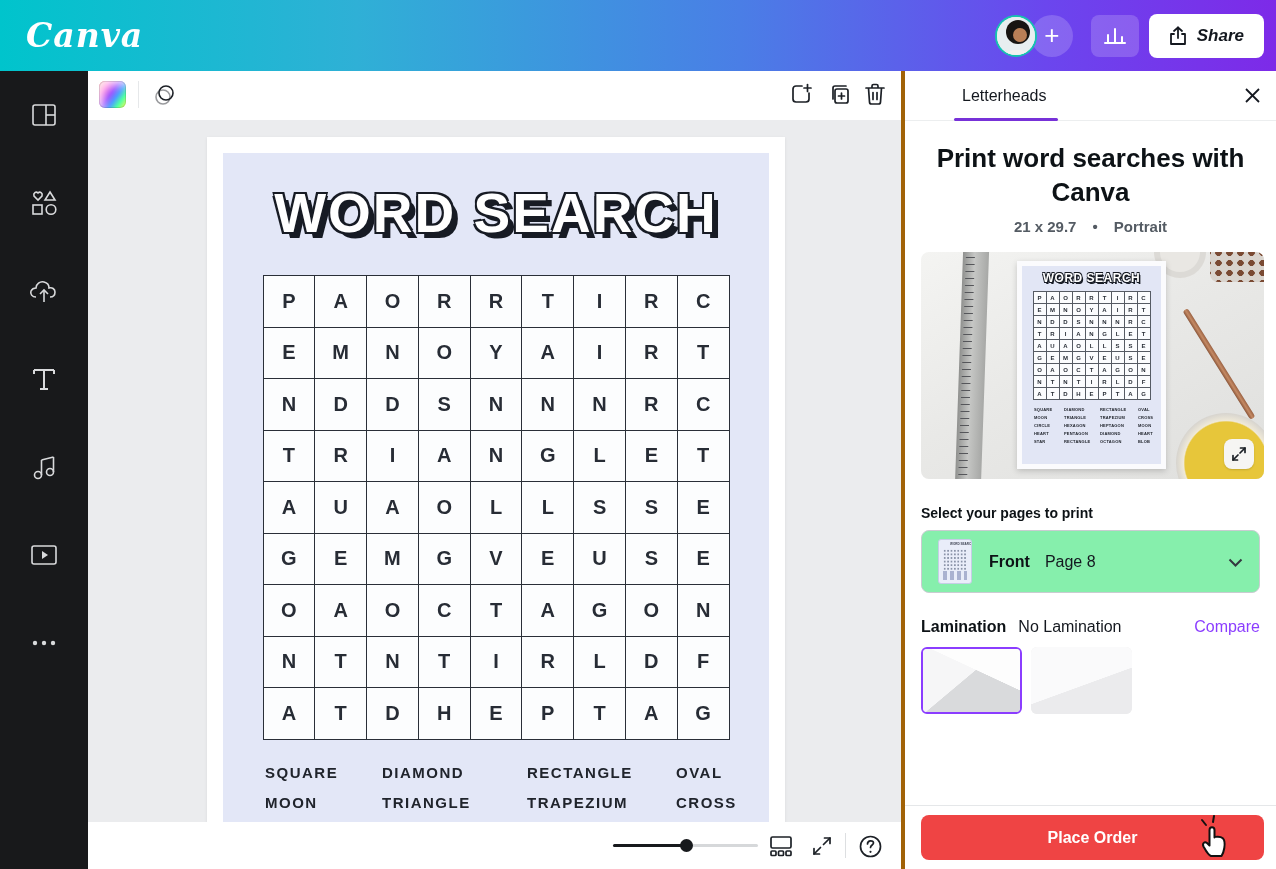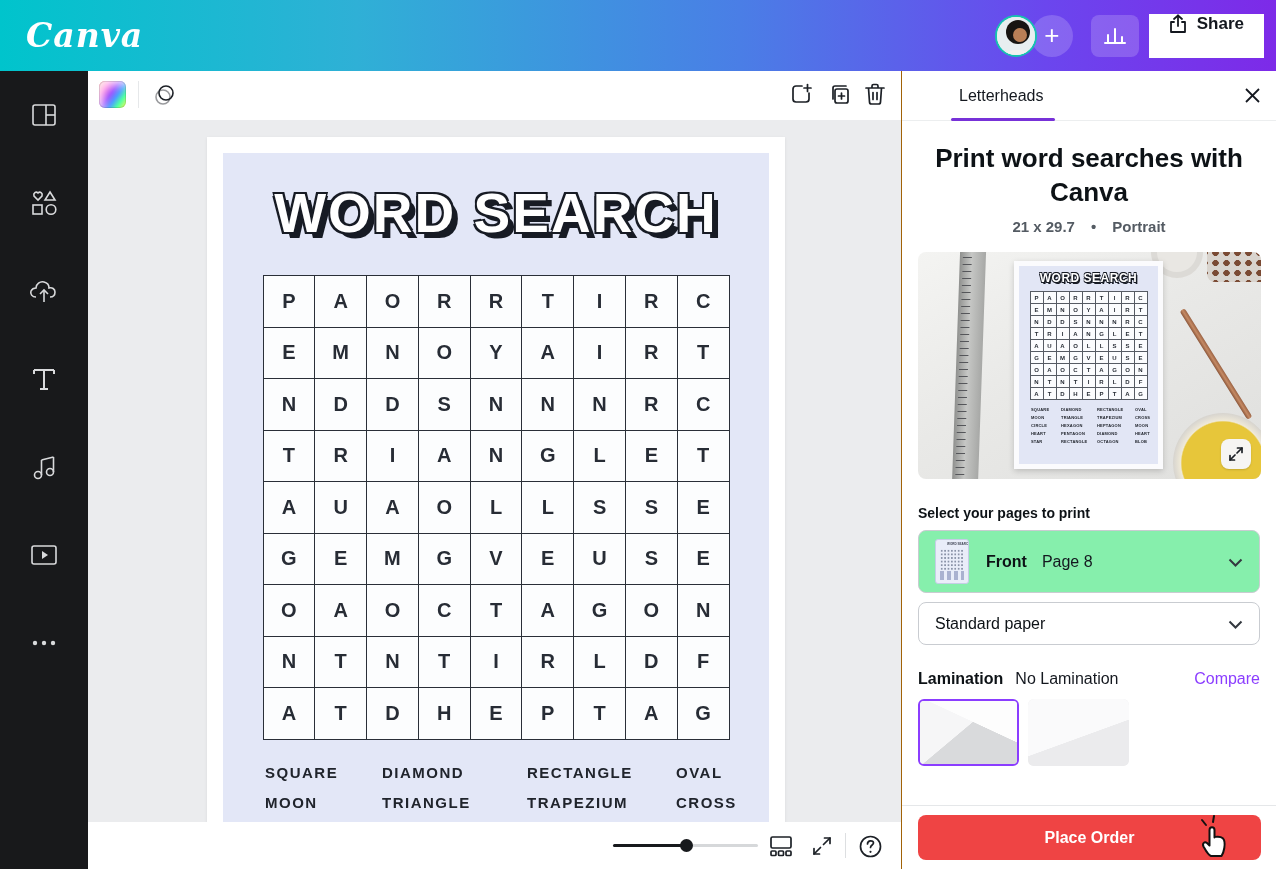--- a/index.html
+++ b/index.html
@@ -11,21 +11,21 @@
   .topbar { position:absolute; left:0; top:0; width:1276px; height:71px;
     background:linear-gradient(90deg,#00c4cc 0%,#2fb0d6 28%,#4a7ee6 58%,#6b46ee 82%,#7d2ae8 100%);
     display:flex; align-items:center; }
   .logo { margin-left:26px; color:#fff; font-family:"DejaVu Serif", serif; font-style:italic; font-weight:bold; font-size:33px; letter-spacing:1px; }
   .topbar-right { position:absolute; right:12px; top:0; height:71px; display:flex; align-items:center; gap:10px; }
   .avatar-group { display:flex; align-items:center; }
   .avatar { width:42px; height:42px; border-radius:50%; border:2px solid #16c2b0; overflow:hidden; background:#dfeef0; position:relative; z-index:2; }
   .plus-btn { width:42px; height:42px; border-radius:50%; background:rgba(255,255,255,.18); color:#fff; font-size:26px; font-weight:400;
     display:flex; align-items:center; justify-content:center; margin-left:-6px; z-index:1; }
   .chart-btn { width:48px; height:42px; border-radius:8px; background:rgba(255,255,255,.18); display:flex; align-items:center; justify-content:center; margin-left:8px; }
-  .share-btn { height:44px; border-radius:0; background:#fff; display:flex; align-items:flex-start; gap:10px; padding:0 20px; font-size:17px; font-weight:700; color:#14181f; }
+  .share-btn { height:44px; border-radius:8px; background:#fff; display:flex; align-items:center; gap:10px; padding:0 20px; font-size:17px; font-weight:700; color:#14181f;font-style:italic; }
 
   
   .sidebar { position:absolute; left:0; top:71px; width:88px; height:798px; background:#18191b; display:flex; flex-direction:column; align-items:center; }
   .side-item { width:88px; height:88px; display:flex; align-items:center; justify-content:center; }
   .side-item svg { stroke:#d9dadc; fill:none; stroke-width:1.6; }
 
   
   .main { position:absolute; left:88px; top:71px; width:813px; height:798px; }
   .canvas-toolbar { position:relative; height:49px; background:#fff; }
   .color-swatch { position:absolute; left:11px; top:10px; width:27px; height:27px; border-radius:6px;
@@ -51,21 +51,21 @@
 
   .canvas-bottombar { position:relative; height:47px; background:#fff; }
   .zoom-track { position:absolute; left:525px; top:22px; width:145px; height:3px; background:#d6d8da; border-radius:2px; }
   .zoom-fill { position:absolute; left:0; top:0; width:73px; height:3px; background:#17191c; border-radius:2px; }
   .zoom-thumb { position:absolute; left:67px; top:-5px; width:13px; height:13px; border-radius:50%; background:#17191c; }
   .bb-icon { position:absolute; top:12px; }
   .bb-icon svg { stroke:#1c2026; fill:none; stroke-width:1.7; }
   .bb-divider { position:absolute; left:757px; top:11px; width:1px; height:25px; background:#dddfe1; }
 
   
-  .panel { position:absolute; left:901px; top:71px; width:375px; height:798px; background:#fff; border-left:1px solid #a16207; }
+  .panel { position:absolute; left:901px; top:71px; width:375px; height:798px; background:#fff; border-left:4px solid #a16207; }
   .panel-header { position:relative; height:50px; border-bottom:1px solid #eceeef; }
   .panel-tab { position:absolute; left:57px; top:16px; font-size:16px; color:#14181f; }
   .panel-tab-underline { position:absolute; left:49px; bottom:-1px; width:104px; height:3px; background:#7731d8; border-radius:2px; }
   .panel-close { position:absolute; right:14px; top:15px; }
   .panel-close svg { stroke:#14181f; stroke-width:1.8; }
   .panel-title { margin:20px 18px 0 18px; text-align:center; font-size:26px; line-height:34px; font-weight:700; color:#0d1216; }
   .panel-sub { margin-top:9px; text-align:center; font-size:15px; color:#545b63; display:flex; justify-content:center; gap:16px;font-weight:bold; }
 
   .preview { position:relative; margin:17px 16px 0 16px; width:343px; height:227px; border-radius:8px; overflow:hidden;
     background:linear-gradient(150deg,#f4f4f2 0%,#e9e9e7 45%,#dfdfdd 100%); }
@@ -563,28 +563,20 @@
       </div>
       <span class="sel-main">Front</span>
       <span class="sel-sub">Page 8</span>
       <span class="chevron">
         <svg width="15" height="9" viewBox="0 0 15 9">
             <polyline points="1.5,1.5 7.5,7.5 13.5,1.5"></polyline>
           </svg>
       </span>
     </div>
 
-    <div class="paper-select">
-      <span>Standard paper</span>
-      <span class="chevron">
-        <svg width="15" height="9" viewBox="0 0 15 9">
-            <polyline points="1.5,1.5 7.5,7.5 13.5,1.5"></polyline>
-          </svg>
-      </span>
-    </div>
 
     <div class="lam-row">
       <span class="lam-label">Lamination</span>
       <span class="lam-value">No Lamination</span>
       <span class="compare-link">Compare</span>
     </div>
     <div class="swatches">
       <div class="swatch selected">
         <div class="fold1"></div>
       </div>

